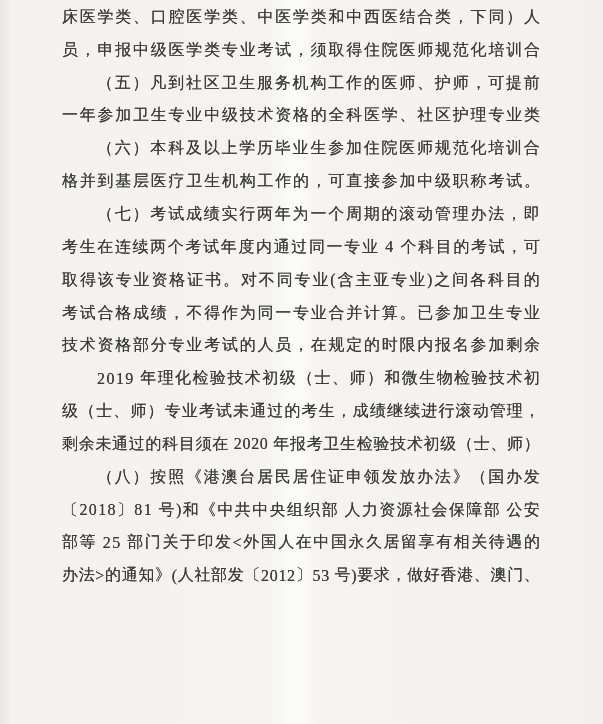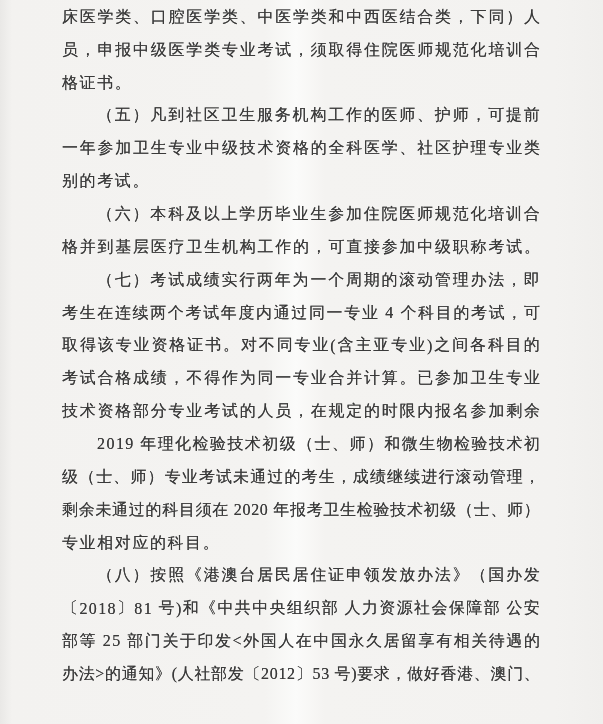--- a/index.html
+++ b/index.html
@@ -111,21 +111,20 @@
         <span>院</span>
         <span>医</span>
         <span>师</span>
         <span>规</span>
         <span>范</span>
         <span>化</span>
         <span>培</span>
         <span>训</span>
         <span>合</span>
       </div>
-      <div class="line plain">格证书。</div>
       <div class="line justify indent">
         <span>（</span>
         <span>五</span>
         <span>）</span>
         <span>凡</span>
         <span>到</span>
         <span>社</span>
         <span>区</span>
         <span>卫</span>
         <span>生</span>
@@ -168,21 +167,20 @@
         <span>学</span>
         <span>、</span>
         <span>社</span>
         <span>区</span>
         <span>护</span>
         <span>理</span>
         <span>专</span>
         <span>业</span>
         <span>类</span>
       </div>
-      <div class="line plain">别的考试。</div>
       <div class="line justify indent">
         <span>（</span>
         <span>六</span>
         <span>）</span>
         <span>本</span>
         <span>科</span>
         <span>及</span>
         <span>以</span>
         <span>上</span>
         <span>学</span>
@@ -465,21 +463,20 @@
         <span>技</span>
         <span>术</span>
         <span>初</span>
         <span>级</span>
         <span>（</span>
         <span>士</span>
         <span>、</span>
         <span>师</span>
         <span>）</span>
       </div>
-      <div class="line plain">专业相对应的科目。</div>
       <div class="line justify indent">
         <span>（</span>
         <span>八</span>
         <span>）</span>
         <span>按</span>
         <span>照</span>
         <span>《</span>
         <span>港</span>
         <span>澳</span>
         <span>台</span>

